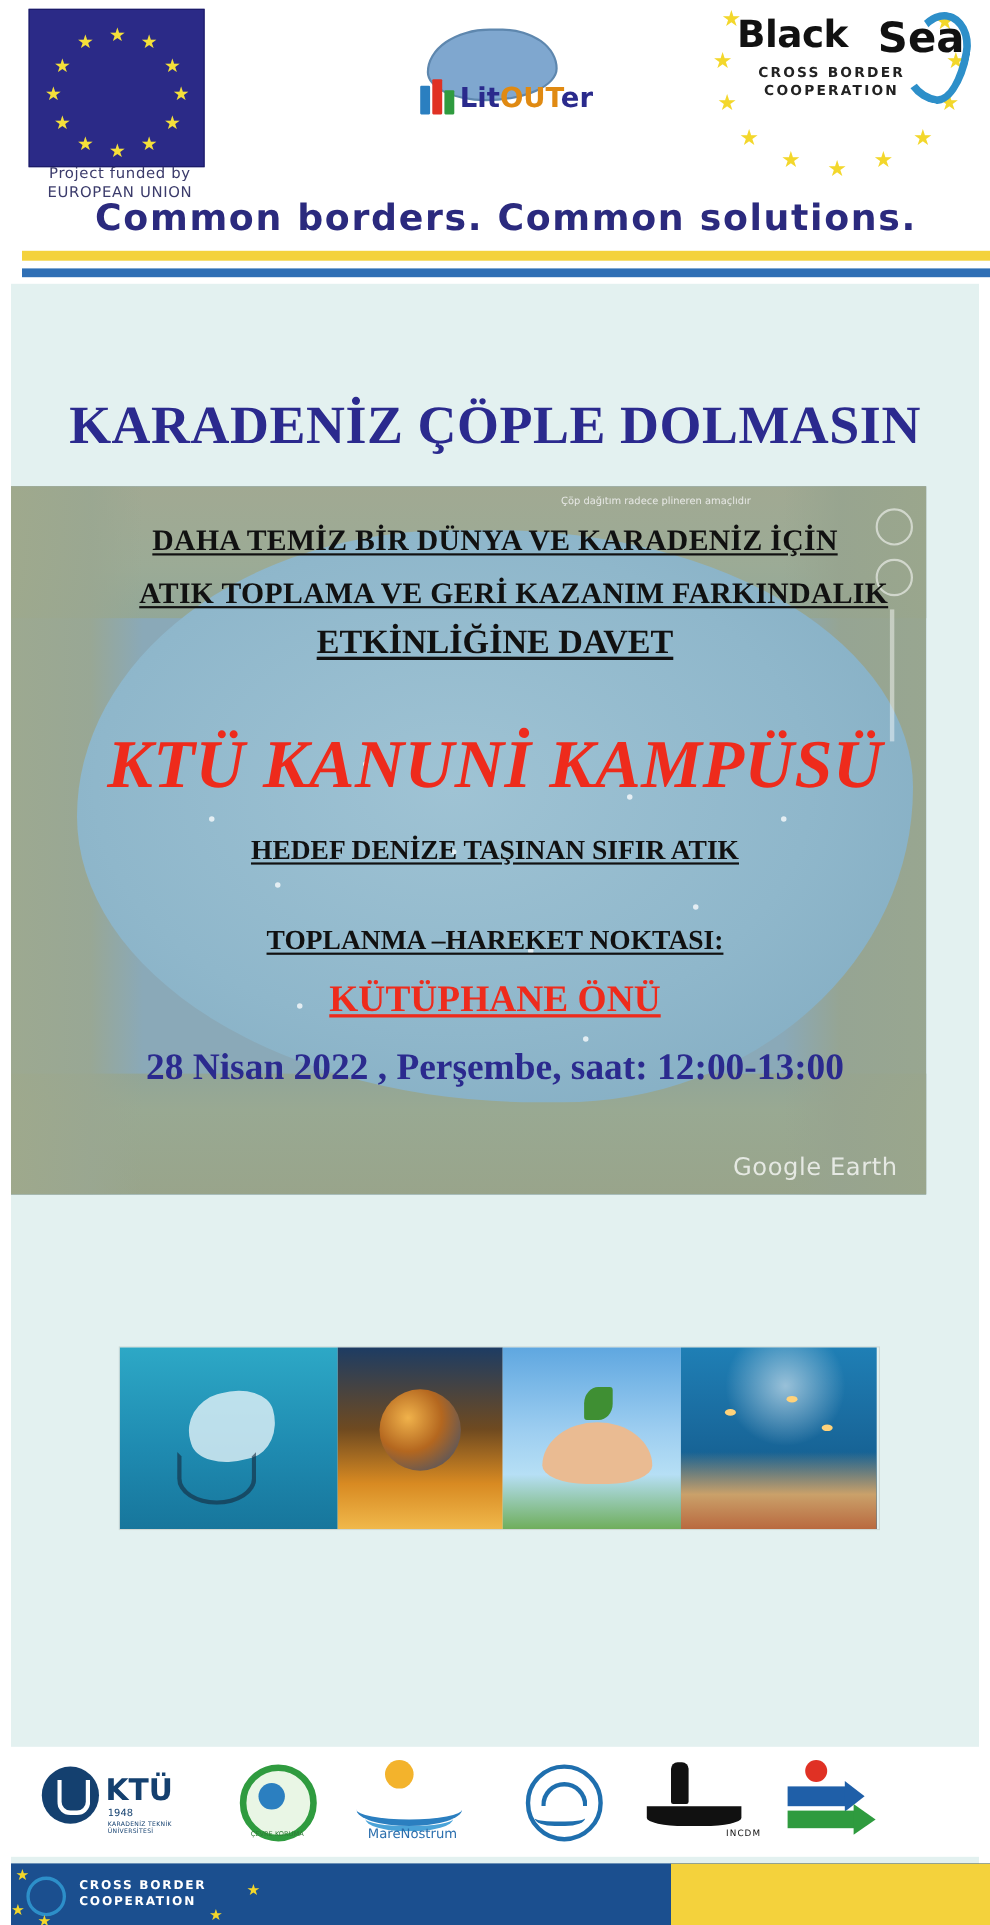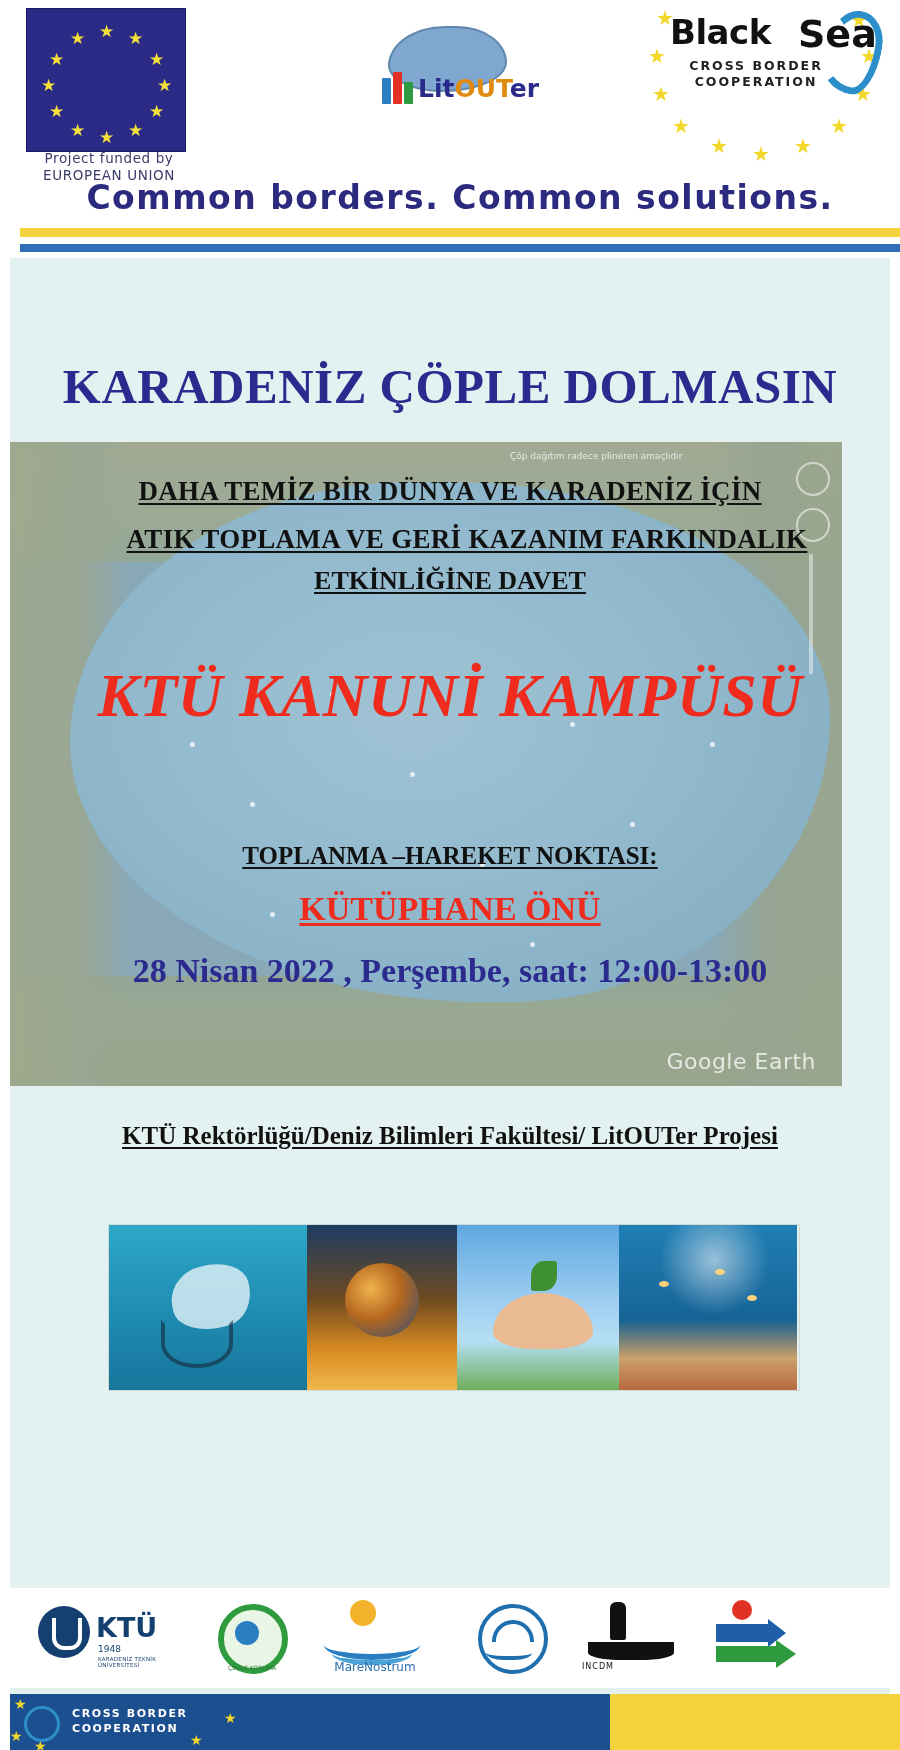--- a/index.html
+++ b/index.html
@@ -309,21 +309,21 @@
   .ov {
     position: absolute;
     width: 880px;
     text-align: center;
     font-family: "Liberation Serif", serif;
     font-weight: bold;
     color: #111;
   }
   .invite1 { top: 34px; font-size: 27px; letter-spacing: .3px; }
   .invite2 { top: 82px; font-size: 27px; letter-spacing: .3px; margin-left: 17px; }
-  .invite3 { top: 124px; font-size: 26px; }
+  .invite3 { top: 124px; font-size: 31px; }
   .u { text-decoration: underline; text-underline-offset: 3px; }
 
   .campus {
     top: 218px;
     font-size: 62px;
     color: #ee2b1c;
     letter-spacing: 0.5px;
     font-style: italic;
   }
   .hedef { top: 318px; font-size: 25px; }
@@ -533,21 +533,21 @@
     border-radius: 6px 6px 2px 2px;
   }
   .incdm-boat {
     position: absolute; left: 6px; top: 42px;
     width: 86px; height: 18px;
     background: #111;
     border-radius: 0 0 40% 40%;
   }
   .incdm-text {
     position: absolute; left: 0; top: 62px; width: 110px;
-    text-align: left;
+    text-align: right;
     font-family: "DejaVu Sans", sans-serif;
     font-size: 8px; color: #111; letter-spacing: 1px;
   }
 
   .arrow-logo { left: 700px; width: 110px; }
   .arrow-red {
     position: absolute; left: 22px; top: 0;
     width: 20px; height: 20px; border-radius: 50%;
     background: #e03124;
   }
@@ -713,26 +713,26 @@
         <div class="circ"></div>
         <div class="bar"></div>
       </div>
       <div class="ge-watermark">Google Earth</div>
 
       <div class="ov invite1 u">DAHA TEMİZ BİR DÜNYA VE KARADENİZ İÇİN</div>
       <div class="ov invite2 u">ATIK TOPLAMA VE GERİ KAZANIM FARKINDALIK</div>
       <div class="ov invite3 u">ETKİNLİĞİNE DAVET</div>
 
       <div class="ov campus">KTÜ KANUNİ KAMPÜSÜ</div>
+      <div class="ov hedef u">HEDEF  DENİZE TAŞINAN SIFIR ATIK</div>
       <div class="ov toplanma u">TOPLANMA –HAREKET NOKTASI:</div>
       <div class="ov kutuphane u">KÜTÜPHANE ÖNÜ</div>
       <div class="ov datetime">28 Nisan 2022 , Perşembe, saat: 12:00-13:00</div>
     </div>
 
-    <div class="org-line u">KTÜ Rektörlüğü/Deniz Bilimleri Fakültesi/ LitOUTer Projesi</div>
 
     <div class="photos">
       <div class="ph ph1">
         <div class="bag"></div>
           <div class="strap"></div>
       </div>
       <div class="ph ph2">
         <div class="globe"></div>
       </div>
       <div class="ph ph3">

